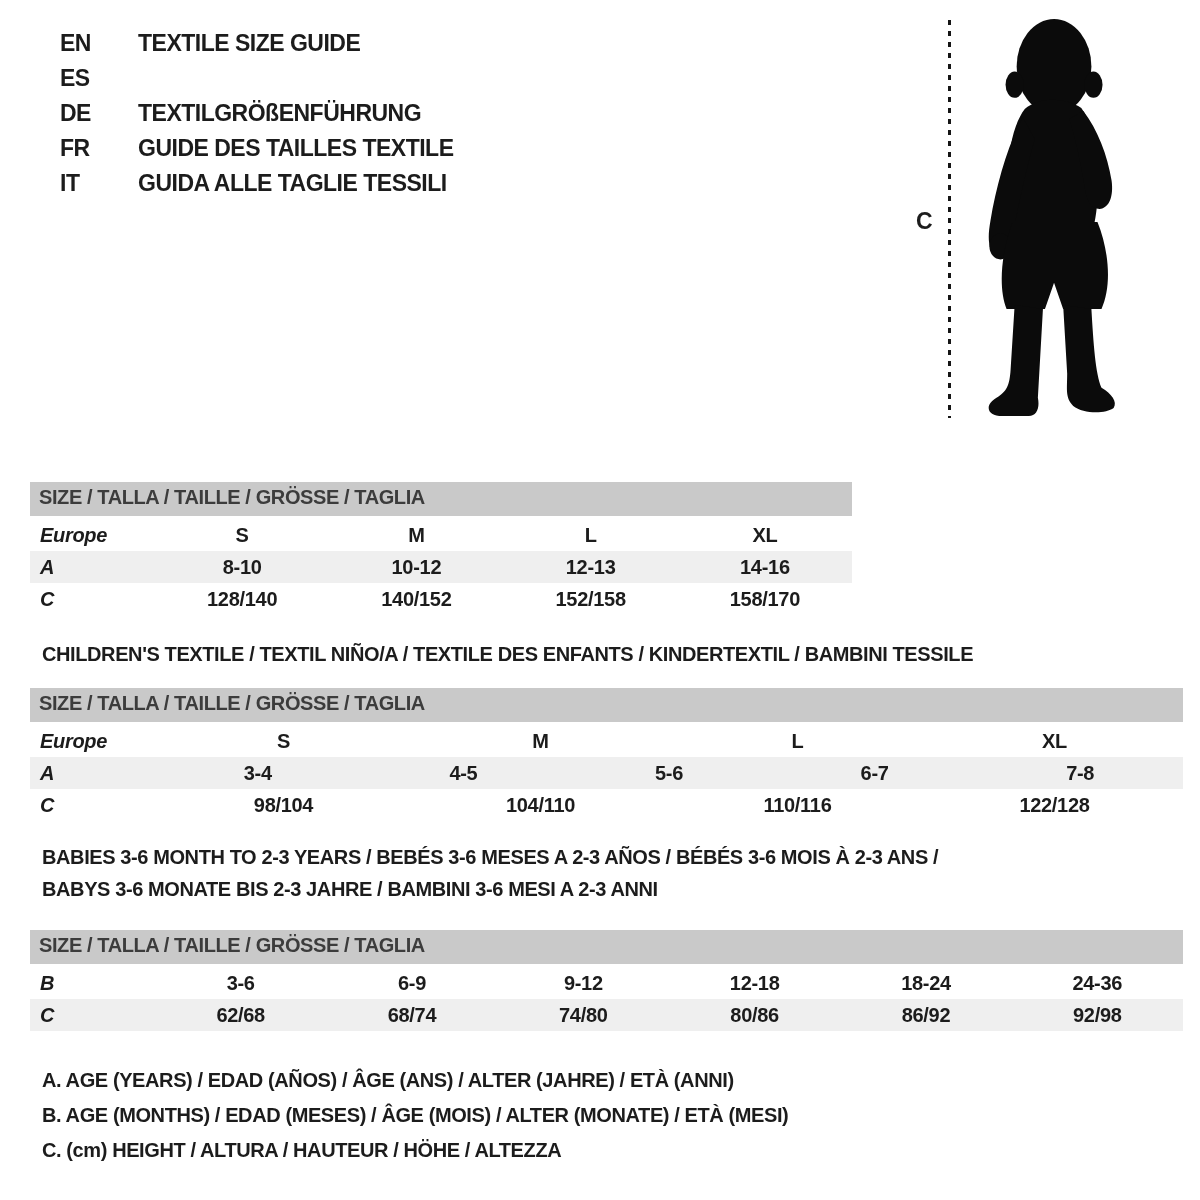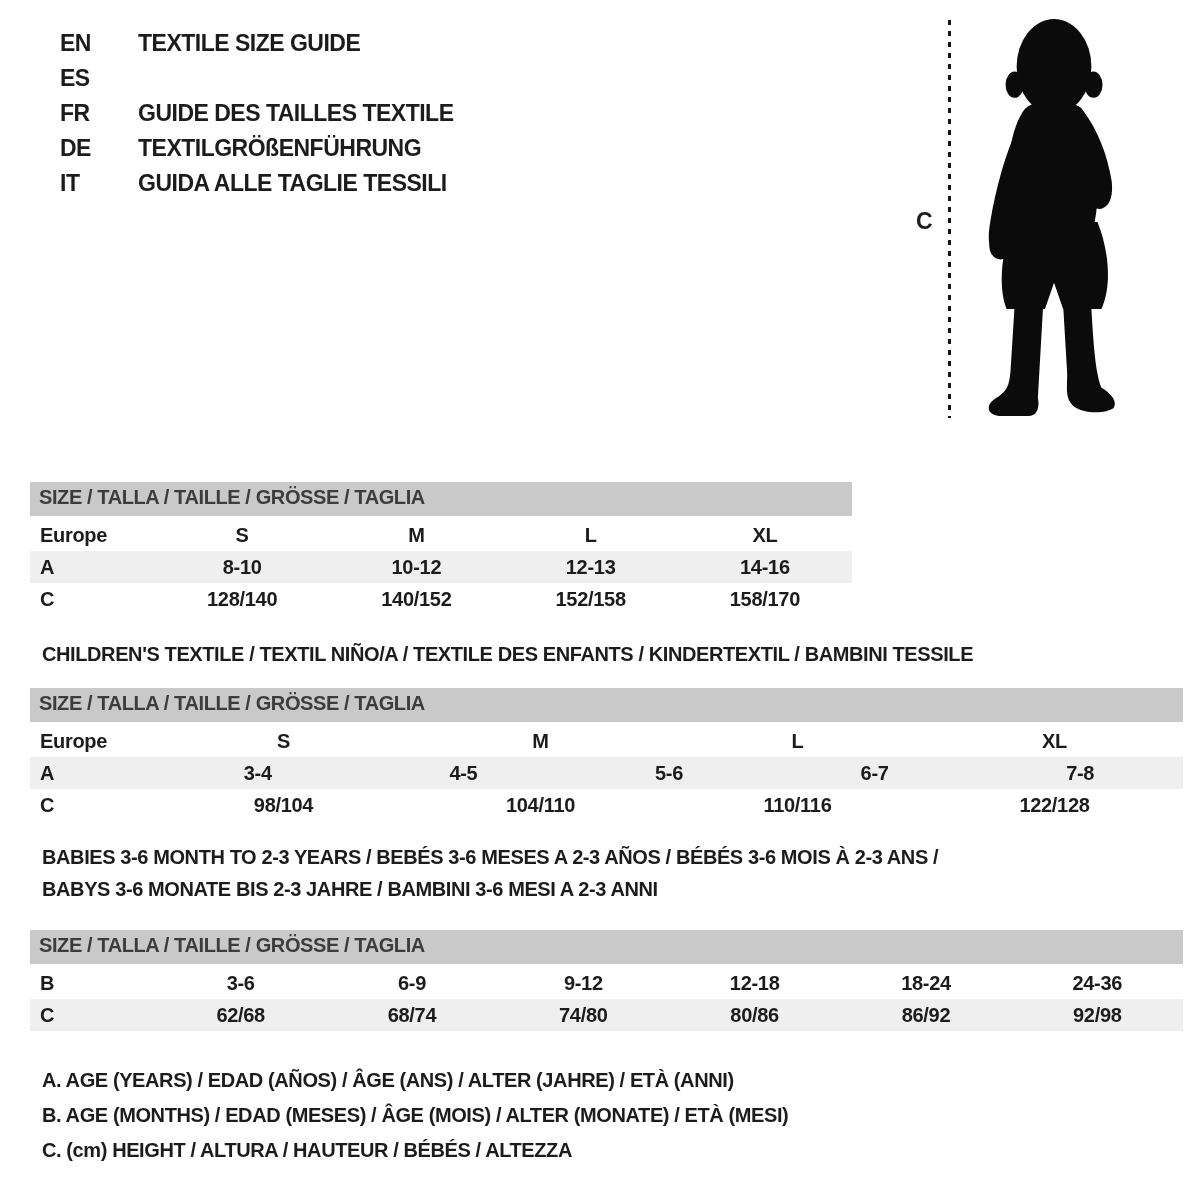--- a/index.html
+++ b/index.html
@@ -39,47 +39,47 @@
   #table-babies   { top:930px; width:1153px; }
   .bar {
     height:34px; line-height:31px;
     background:var(--table_header_bg, #c9c9c9);
     color:var(--table_header_text, #3c3c3c);
     font-size:20px; padding-left:9px; letter-spacing:-0.4px; box-sizing:border-box;
   }
   .rows { margin-top:3px; }
   .row { display:flex; height:32px; line-height:32px; font-size:20px; letter-spacing:-0.3px; }
   .rows .row:nth-child(2) { background:var(--row_shaded_bg, #efefef); }
-  .lbl { flex:0 0 125px; width:125px; padding-left:10px; box-sizing:border-box; }
+  .lbl { flex:0 0 125px; width:125px; padding-left:10px; box-sizing:border-box;font-style:italic; }
   .cell { flex:1; text-align:center; }
 
   
   .footnotes { position:absolute; left:42px; top:1063px; }
   .footnote { height:35px; line-height:35px; font-size:20px; letter-spacing:-0.4px; }
 </style>
 </head>
 <body>
 
 <div class="canvas">
 
   <div class="lang-list">
     <div class="lang-row">
       <span class="lang-code">EN</span>
       <span class="lang-label">TEXTILE SIZE GUIDE</span>
     </div>
     <div class="lang-row">
       <span class="lang-code">ES</span>
     </div>
     <div class="lang-row">
+      <span class="lang-code">DE</span>
+      <span class="lang-label">TEXTILGRÖßENFÜHRUNG</span>
+    </div>
+    <div class="lang-row">
       <span class="lang-code">FR</span>
       <span class="lang-label">GUIDE DES TAILLES TEXTILE</span>
-    </div>
-    <div class="lang-row">
-      <span class="lang-code">DE</span>
-      <span class="lang-label">TEXTILGRÖßENFÜHRUNG</span>
     </div>
     <div class="lang-row">
       <span class="lang-code">IT</span>
       <span class="lang-label">GUIDA ALLE TAGLIE TESSILI</span>
     </div>
   </div>
 
   <div class="figure">
     <span class="c-label">C</span>
     <div class="dash-line"></div>
@@ -184,16 +184,16 @@
         <span class="cell">80/86</span>
         <span class="cell">86/92</span>
         <span class="cell">92/98</span>
       </div>
     </div>
   </div>
 
   <div class="footnotes">
     <div class="footnote">A. AGE (YEARS) / EDAD (AÑOS) / ÂGE (ANS) / ALTER (JAHRE) / ETÀ (ANNI)</div>
     <div class="footnote">B. AGE (MONTHS) / EDAD (MESES) / ÂGE (MOIS) / ALTER (MONATE) / ETÀ (MESI)</div>
-    <div class="footnote">C. (cm) HEIGHT / ALTURA / HAUTEUR / BÉBÉS / ALTEZZA</div>
+    <div class="footnote">C. (cm) HEIGHT / ALTURA / HAUTEUR / HÖHE / ALTEZZA</div>
   </div>
 
 </div>
 
 </body></html>

